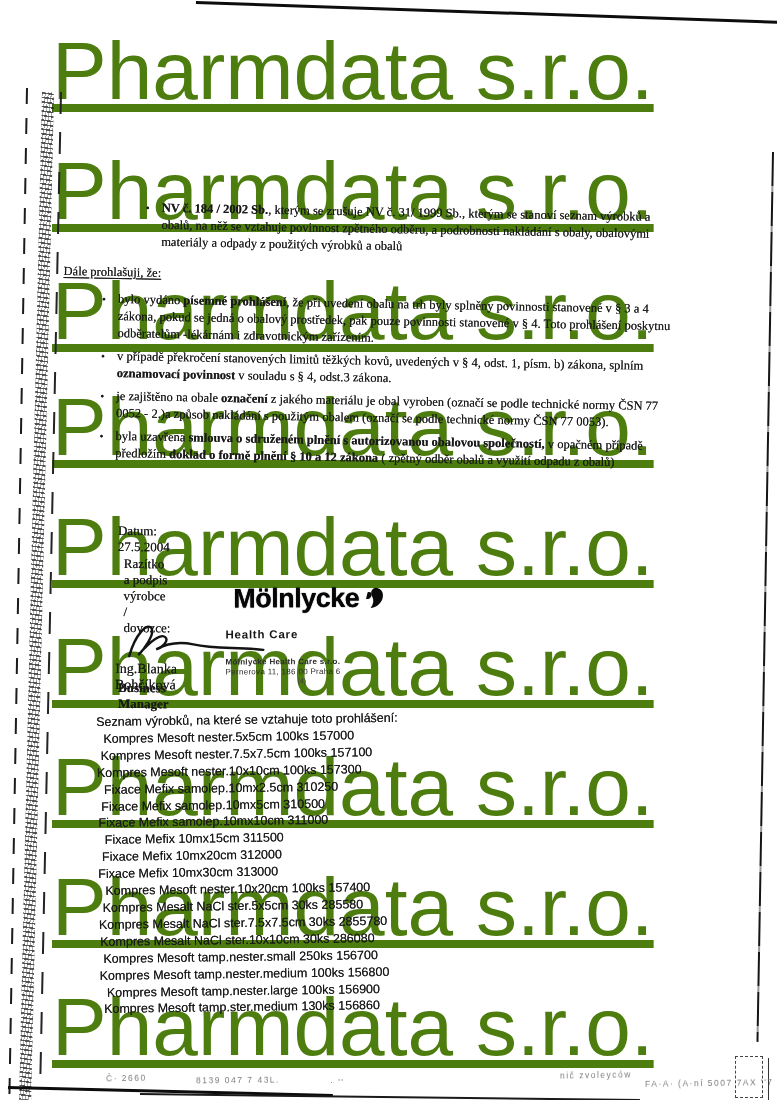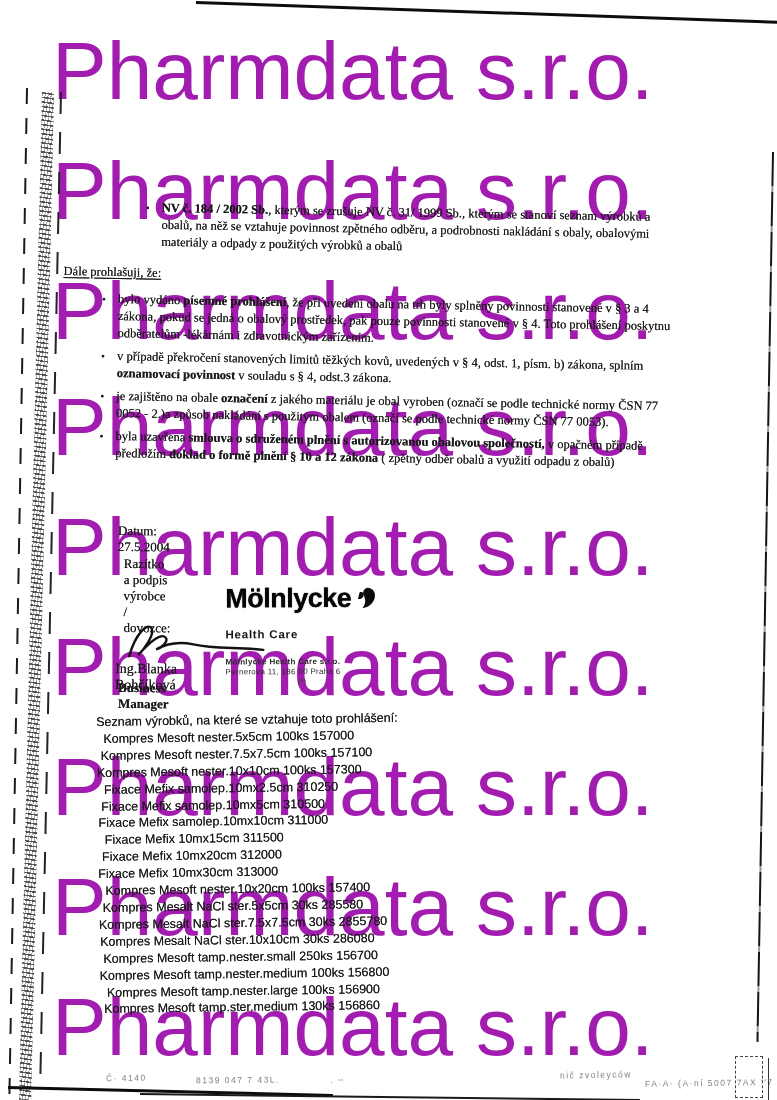--- a/index.html
+++ b/index.html
@@ -6,21 +6,21 @@
   body{
     width:777px;height:1100px;position:relative;overflow:hidden;
     background:#ffffff;color:#1a1a1a;
     font-family:"Liberation Serif",serif;
   }
   .scan{text-shadow:0 0 .5px rgba(25,25,25,.85);}
   
   .wm{
     position:absolute;left:52px;white-space:nowrap;line-height:1;
     font-family:"Liberation Sans",sans-serif;font-size:82px;letter-spacing:0;
-    color:#a21caf;user-select:none;pointer-events:none;z-index:0;
+    color:#4d7c0f;user-select:none;pointer-events:none;z-index:0;text-decoration:underline;
   }
   
   .art{position:absolute;z-index:1;pointer-events:none;}
   .edge-top{left:196px;top:1px;width:600px;height:3px;background:#0d0d0d;
     transform:rotate(1.95deg);transform-origin:left top;}
   .edge-left-1{left:26px;top:88px;width:2px;height:1012px;
     background:repeating-linear-gradient(180deg,#1c1c1c 0 16px,transparent 16px 30px);
     transform:rotate(1deg);transform-origin:top left;}
   .edge-left-band{left:42px;top:92px;width:12px;height:1008px;opacity:.8;
     background-image:
@@ -50,21 +50,21 @@
   .nv-bullet{margin-left:78px;margin-bottom:14px;}
   .std-bullet{margin-left:36px;margin-bottom:6px;}
   .bold{font-weight:bold;}
   .dale{margin-left:3px;margin-bottom:10px;text-decoration:underline;text-underline-offset:2px;}
   
   .mid{position:absolute;left:0;top:0;z-index:2;transform:rotate(.35deg);transform-origin:120px 530px;}
   .datum{position:absolute;left:118px;top:523px;font-size:13px;}
   .razitko{position:absolute;left:124px;top:556px;font-size:13px;}
   .stamp{position:absolute;left:226px;top:584px;font-family:"Liberation Sans",sans-serif;
     transform:rotate(-.6deg);}
-  .stamp-brand-row{display:flex;align-items:flex-start;gap:4px;}
+  .stamp-brand-row{display:flex;align-items:flex-start;gap:4px;margin-left:8px;}
   .stamp-brand{font-size:27px;font-weight:bold;letter-spacing:-.5px;color:#060606;
     text-shadow:0 0 1px #000;line-height:1;}
   .stamp-div{font-size:11.5px;font-weight:bold;letter-spacing:.8px;color:#161616;margin-top:16px;}
   .stamp-co{font-size:8px;font-weight:bold;color:#2a2a2a;margin-top:17px;letter-spacing:.3px;}
   .stamp-addr{font-size:8px;color:#2a2a2a;margin-top:1px;letter-spacing:.3px;}
   .stamp-note{font-size:7px;color:#3a3a3a;margin-top:1px;margin-left:72px;}
   .sig{position:absolute;left:122px;top:618px;}
   .sig-name{position:absolute;left:116px;top:661px;font-size:14px;}
   .sig-title{position:absolute;left:119px;top:680px;font-size:13px;font-weight:bold;}
   
@@ -172,17 +172,17 @@
   <div class="row">Kompres Mesoft nester.10x20cm 100ks 157400</div>
   <div class="row">Kompres Mesalt NaCl ster.5x5cm 30ks 285580</div>
   <div class="row">Kompres Mesalt NaCl ster.7.5x7.5cm 30ks 2855780</div>
   <div class="row">Kompres Mesalt NaCl ster.10x10cm 30ks 286080</div>
   <div class="row">Kompres Mesoft tamp.nester.small 250ks 156700</div>
   <div class="row">Kompres Mesoft tamp.nester.medium 100ks 156800</div>
   <div class="row">Kompres Mesoft tamp.nester.large 100ks 156900</div>
   <div class="row">Kompres Mesoft tamp.ster.medium 130ks 156860</div>
 </div>
 
-<span class="frag" style="left:106px;top:1073px;transform:rotate(-1deg)">Č· 4140</span>
+<span class="frag" style="left:106px;top:1073px;transform:rotate(-1deg)">Č· 2660</span>
 <span class="frag" style="left:196px;top:1075px;transform:rotate(-.5deg)">8139 047 7 43L.</span>
 <span class="frag" style="left:330px;top:1077px">· ''</span>
 <span class="frag" style="left:560px;top:1070px;transform:rotate(-1deg)">nič zvoleyców</span>
 <span class="frag" style="left:645px;top:1078px;transform:rotate(-.8deg)">FA·A· (A·ní 5007 7AX ''7</span>
 
 </body></html>

